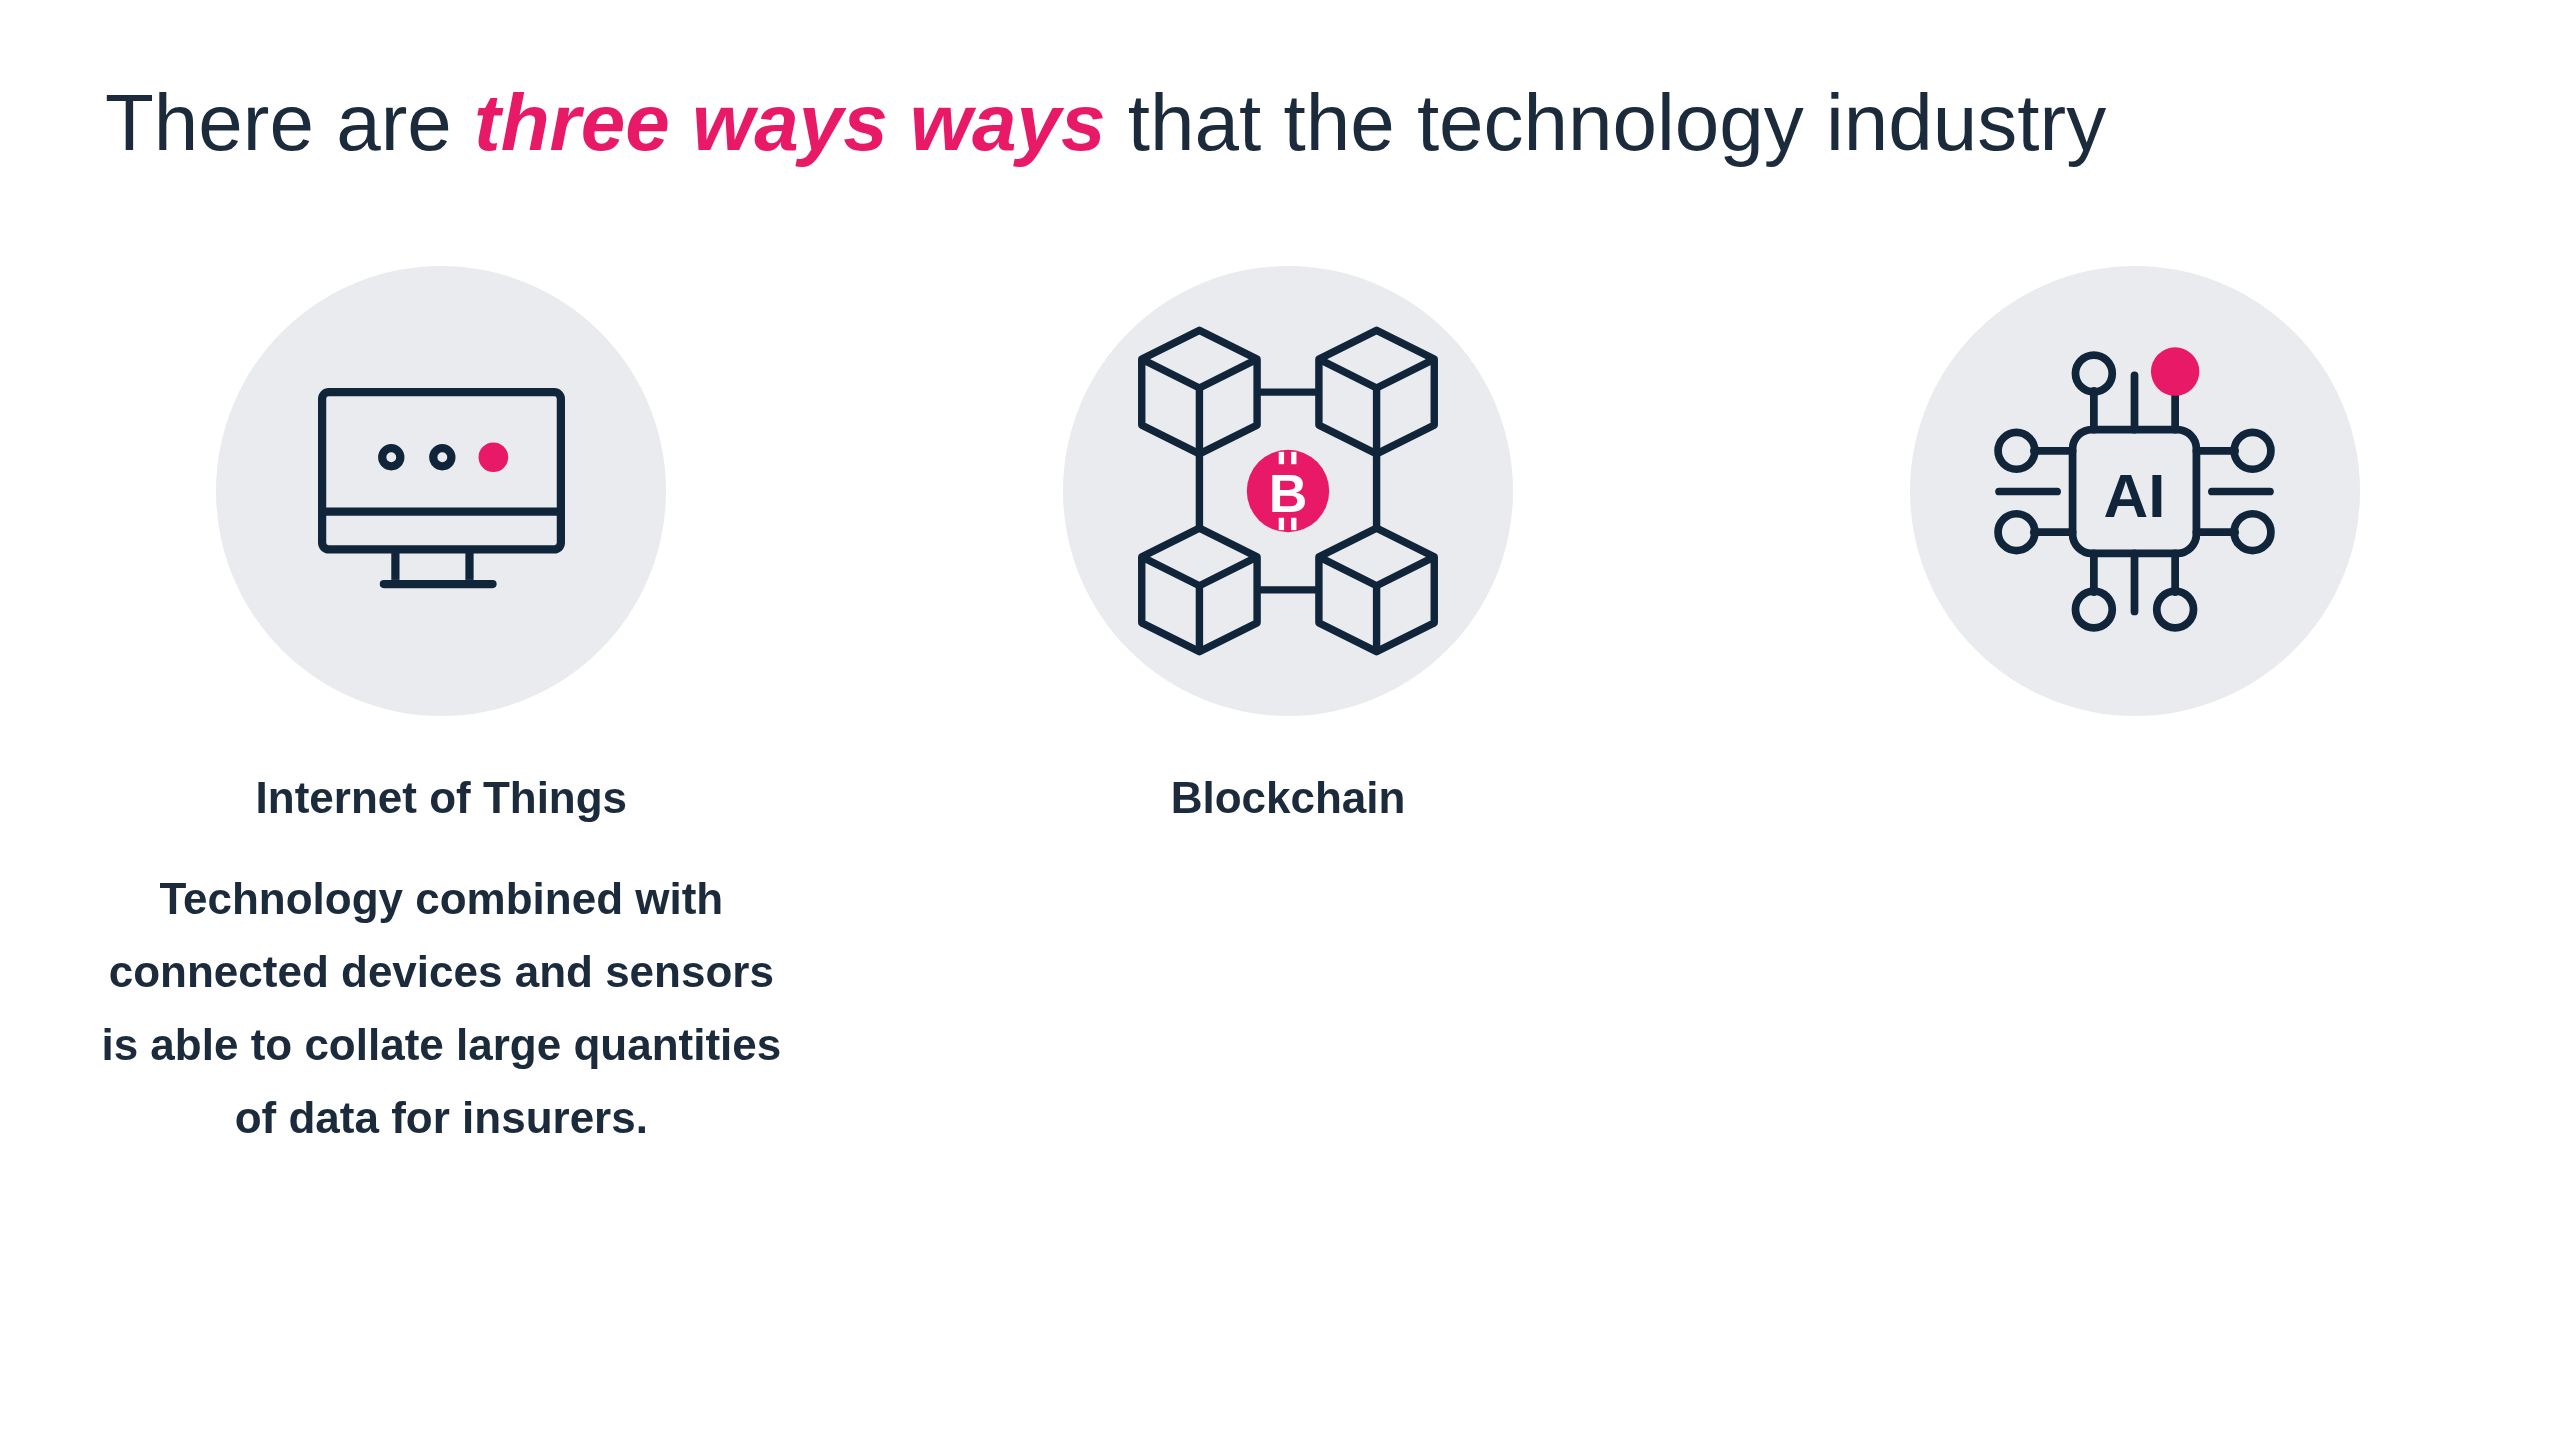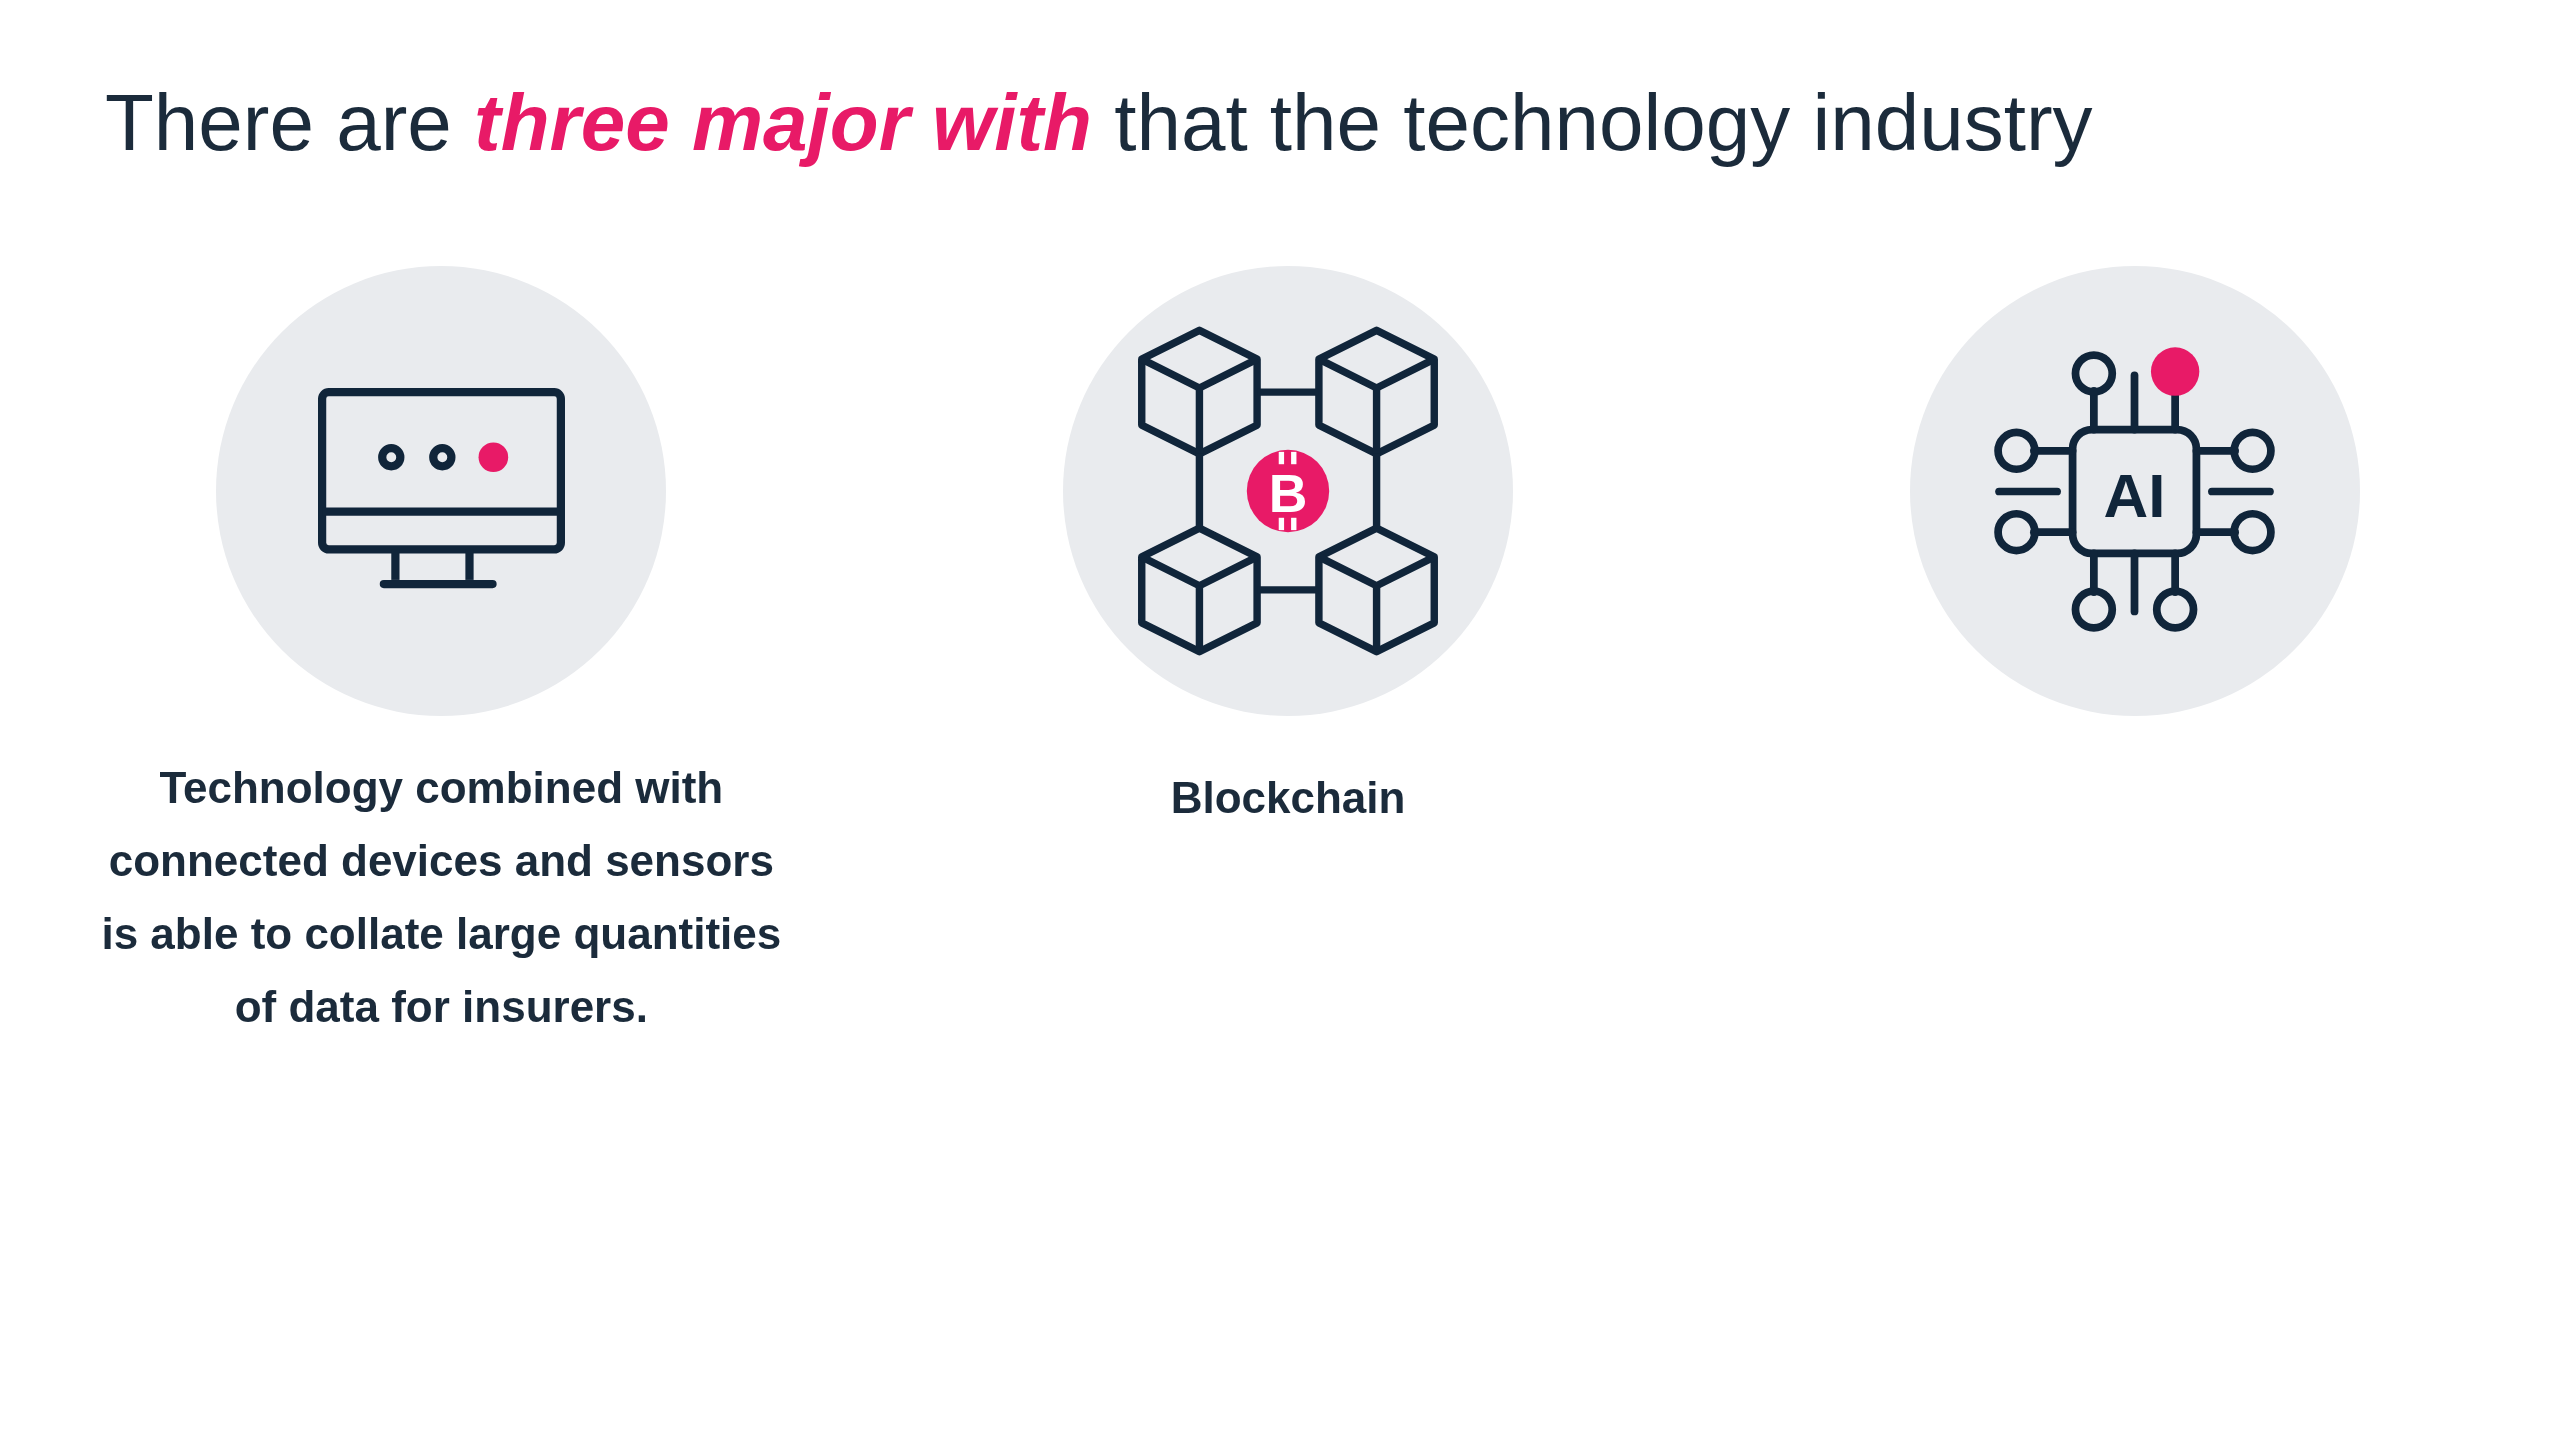--- a/index.html
+++ b/index.html
@@ -64,38 +64,39 @@
     white-space: pre;
   }
   svg { display: block; }
   svg text { font-family: "Liberation Sans", sans-serif; }
 </style>
 </head>
 <body>
 
 <div class="page">
 
-  <h1 class="main-heading"><span>There are </span><span class="highlight">three major with</span><span> that the technology industry</span><br>
+  <h1 class="main-heading"><span>There are </span><span class="highlight">three ways ways</span><span> that the technology industry</span><br>
   </h1>
 
   <div class="columns">
 
     <div class="column">
       <div class="icon-circle">
         <svg width="247" height="206" viewBox="0 0 300 250" fill="none" stroke="#10253A" stroke-width="10">
           <rect x="5" y="5" width="290" height="191" rx="8"></rect>
           <line x1="5" y1="150" x2="295" y2="150"></line>
           <circle cx="89" cy="84" r="11"></circle>
           <circle cx="151" cy="84" r="11"></circle>
           <circle cx="213" cy="84" r="18" fill="#E81A67" stroke="none"></circle>
           <line x1="94" y1="196" x2="94" y2="233"></line>
           <line x1="184" y1="196" x2="184" y2="233"></line>
           <line x1="80" y1="238" x2="212" y2="238" stroke-linecap="round"></line>
         </svg>
       </div>
+      <div class="col-title">Internet of Things</div>
       <div class="col-body">Technology combined with
 connected devices and sensors
 is able to collate large quantities
 of data for insurers.</div>
     </div>
 
     <div class="column">
       <div class="icon-circle">
         <svg width="412" height="412" viewBox="0 0 200 200" fill="none" stroke="#10253A" stroke-width="3.6" stroke-linejoin="round">
 

